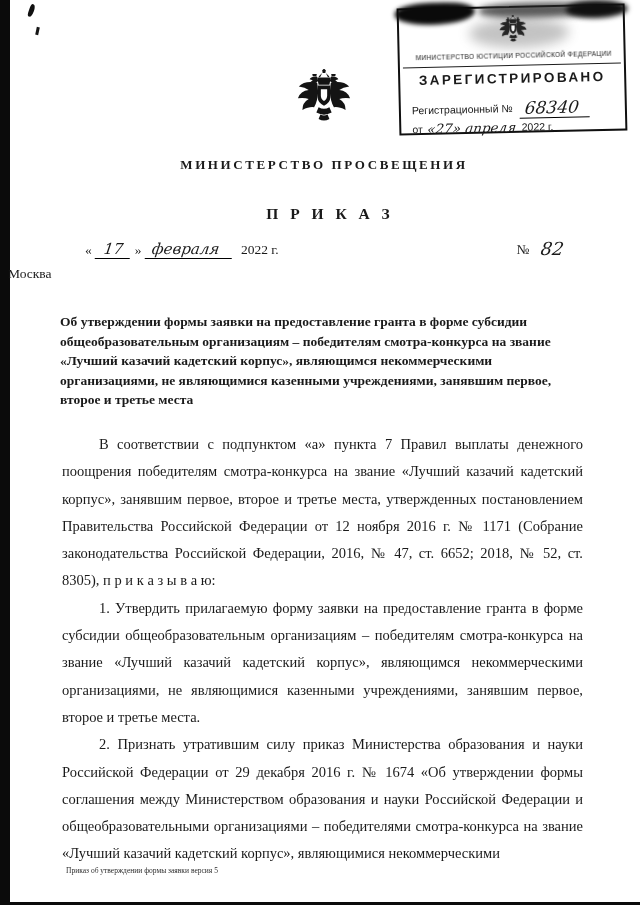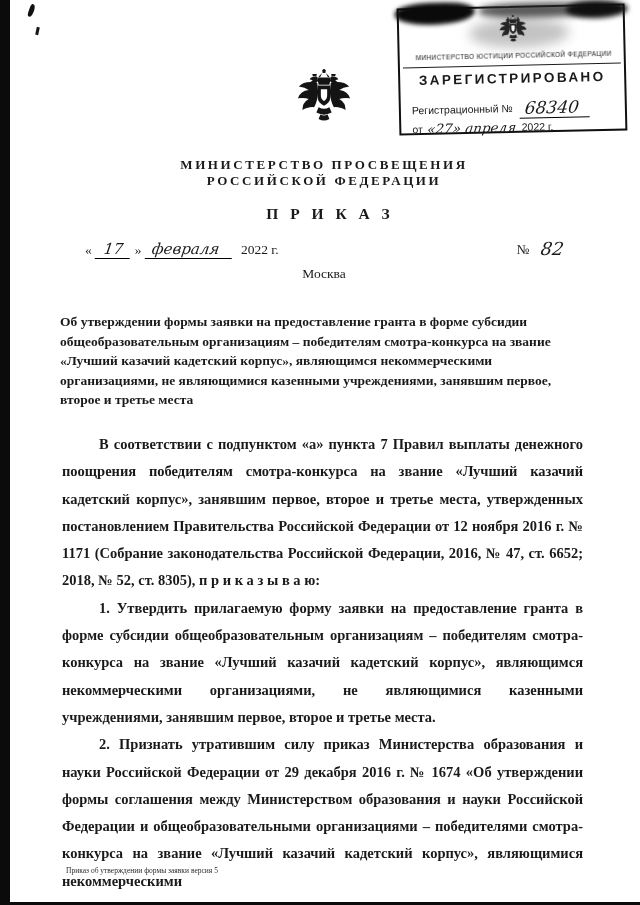--- a/index.html
+++ b/index.html
@@ -52,29 +52,29 @@
   .ministry .short { font-size:13px; letter-spacing:.6px; margin-top:5px; }
   .order-word { position:absolute; top:205px; left:14px; width:632px; text-align:center; font-weight:700; font-size:15.5px; letter-spacing:4px; }
 
   .date-row { position:absolute; top:237px; left:85px; right:76px; display:flex; justify-content:space-between; align-items:baseline; font-size:13.5px; }
   .date-left  { display:flex; align-items:baseline; gap:4px; }
   .hw-day   { font-size:15px; border-bottom:1px solid #000; padding:0 8px; }
   .hw-month { font-size:15px; border-bottom:1px solid #000; padding:0 14px 0 6px; }
   .date-year { margin-left:4px; }
   .num-val { font-size:18px; margin-left:8px; position:relative; top:1px; }
 
-  .city { position:absolute; top:266px; left:8px; width:632px; text-align:center; font-size:13.5px; }
+  .city { position:absolute; top:266px; left:8px; width:632px; font-size:13.5px; }
 
   .doc-title {
     position:absolute; top:312px; left:60px; width:528px;
     text-align:left; font-weight:700; font-size:13.5px; line-height:19.5px;
   }
 
   .body-text { position:absolute; top:431px; left:62px; width:521px; font-size:14.5px; line-height:27.3px; text-align:justify; }
-  .body-text p { text-indent:37px;font-weight:bold; }
+  .body-text p { text-indent:37px; }
 
   .footer { position:absolute; top:866px; left:66px; font-size:7.5px; color:#2d2d2d; }
 
   .arms-svg { width:100%; height:100%; }
 </style>
 </head>
 <body>
 
 <div class="page">
 
@@ -138,21 +138,20 @@
         <path d="M46 38 h28 v26 q0 12 -14 19 q-14 -7 -14 -19 z"></path>
         <path d="M48 86 q12 7 24 0 l5 12 q-17 9 -34 0 z"></path>
         <path d="M52 102 q8 5 16 0 l4 10 q-12 7 -24 0 z"></path>
       </g>
       <path d="M53 46 h14 v14 q0 8 -7 12 q-7 -4 -7 -12 z" fill="#fff"></path>
     </svg>
   </div>
 
   <div class="ministry">
     <div class="ln">МИНИСТЕРСТВО ПРОСВЕЩЕНИЯ</div>
-    <div class="ln">РОССИЙСКОЙ ФЕДЕРАЦИИ</div>
   </div>
 
   <div class="order-word">П Р И К А З</div>
 
   <div class="date-row">
     <div class="date-left">
       <span>«</span>
       <span class="hw hw-day">17</span>
       <span>»</span>
       <span class="hw hw-month">февраля</span>

